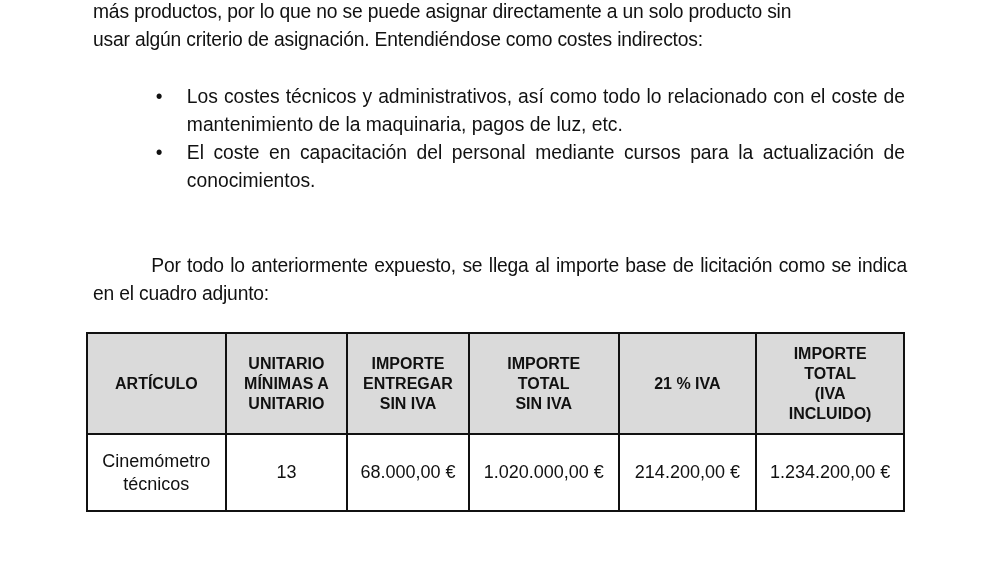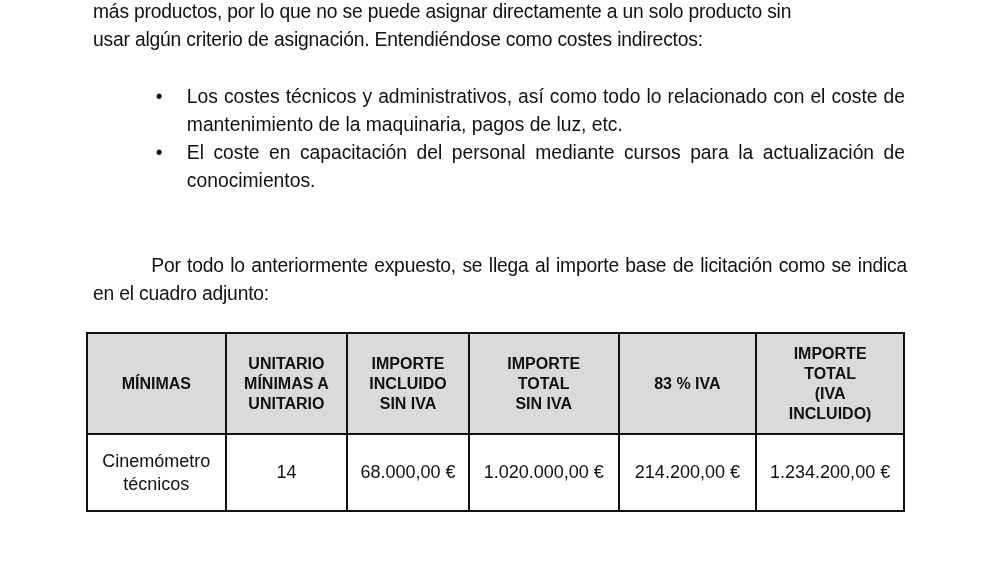--- a/index.html
+++ b/index.html
@@ -48,54 +48,54 @@
     <col style="width:139px">
       <col style="width:122px">
       <col style="width:122px">
       <col style="width:150px">
       <col style="width:138px">
       <col style="width:148px">
   </colgroup>
   <thead>
     <tr>
       <th>
-          <span class="hdr-line">MÍNIMAS</span>
+          <span class="hdr-line">ARTÍCULO</span>
         </th>
       <th>
         <span class="hdr-line">UNITARIO</span>
         <span class="hdr-line">MÍNIMAS A</span>
         <span class="hdr-line">UNITARIO</span>
       </th>
       <th>
         <span class="hdr-line">IMPORTE</span>
-        <span class="hdr-line">INCLUIDO</span>
+        <span class="hdr-line">ENTREGAR</span>
         <span class="hdr-line">SIN IVA</span>
       </th>
       <th>
         <span class="hdr-line">IMPORTE</span>
         <span class="hdr-line">TOTAL</span>
         <span class="hdr-line">SIN IVA</span>
       </th>
       <th>
-          <span class="hdr-line">83 % IVA</span>
+          <span class="hdr-line">21 % IVA</span>
         </th>
       <th>
         <span class="hdr-line">IMPORTE</span>
         <span class="hdr-line">TOTAL</span>
         <span class="hdr-line">(IVA</span>
         <span class="hdr-line">INCLUIDO)</span>
       </th>
     </tr>
   </thead>
   <tbody>
     <tr>
       <td>
         <span class="hdr-line">Cinemómetro</span>
         <span class="hdr-line">técnicos</span>
       </td>
-      <td>14</td>
+      <td>13</td>
       <td>68.000,00 €</td>
       <td>1.020.000,00 €</td>
       <td>214.200,00 €</td>
       <td>1.234.200,00 €</td>
     </tr>
   </tbody>
 </table>
 
 </body></html>

